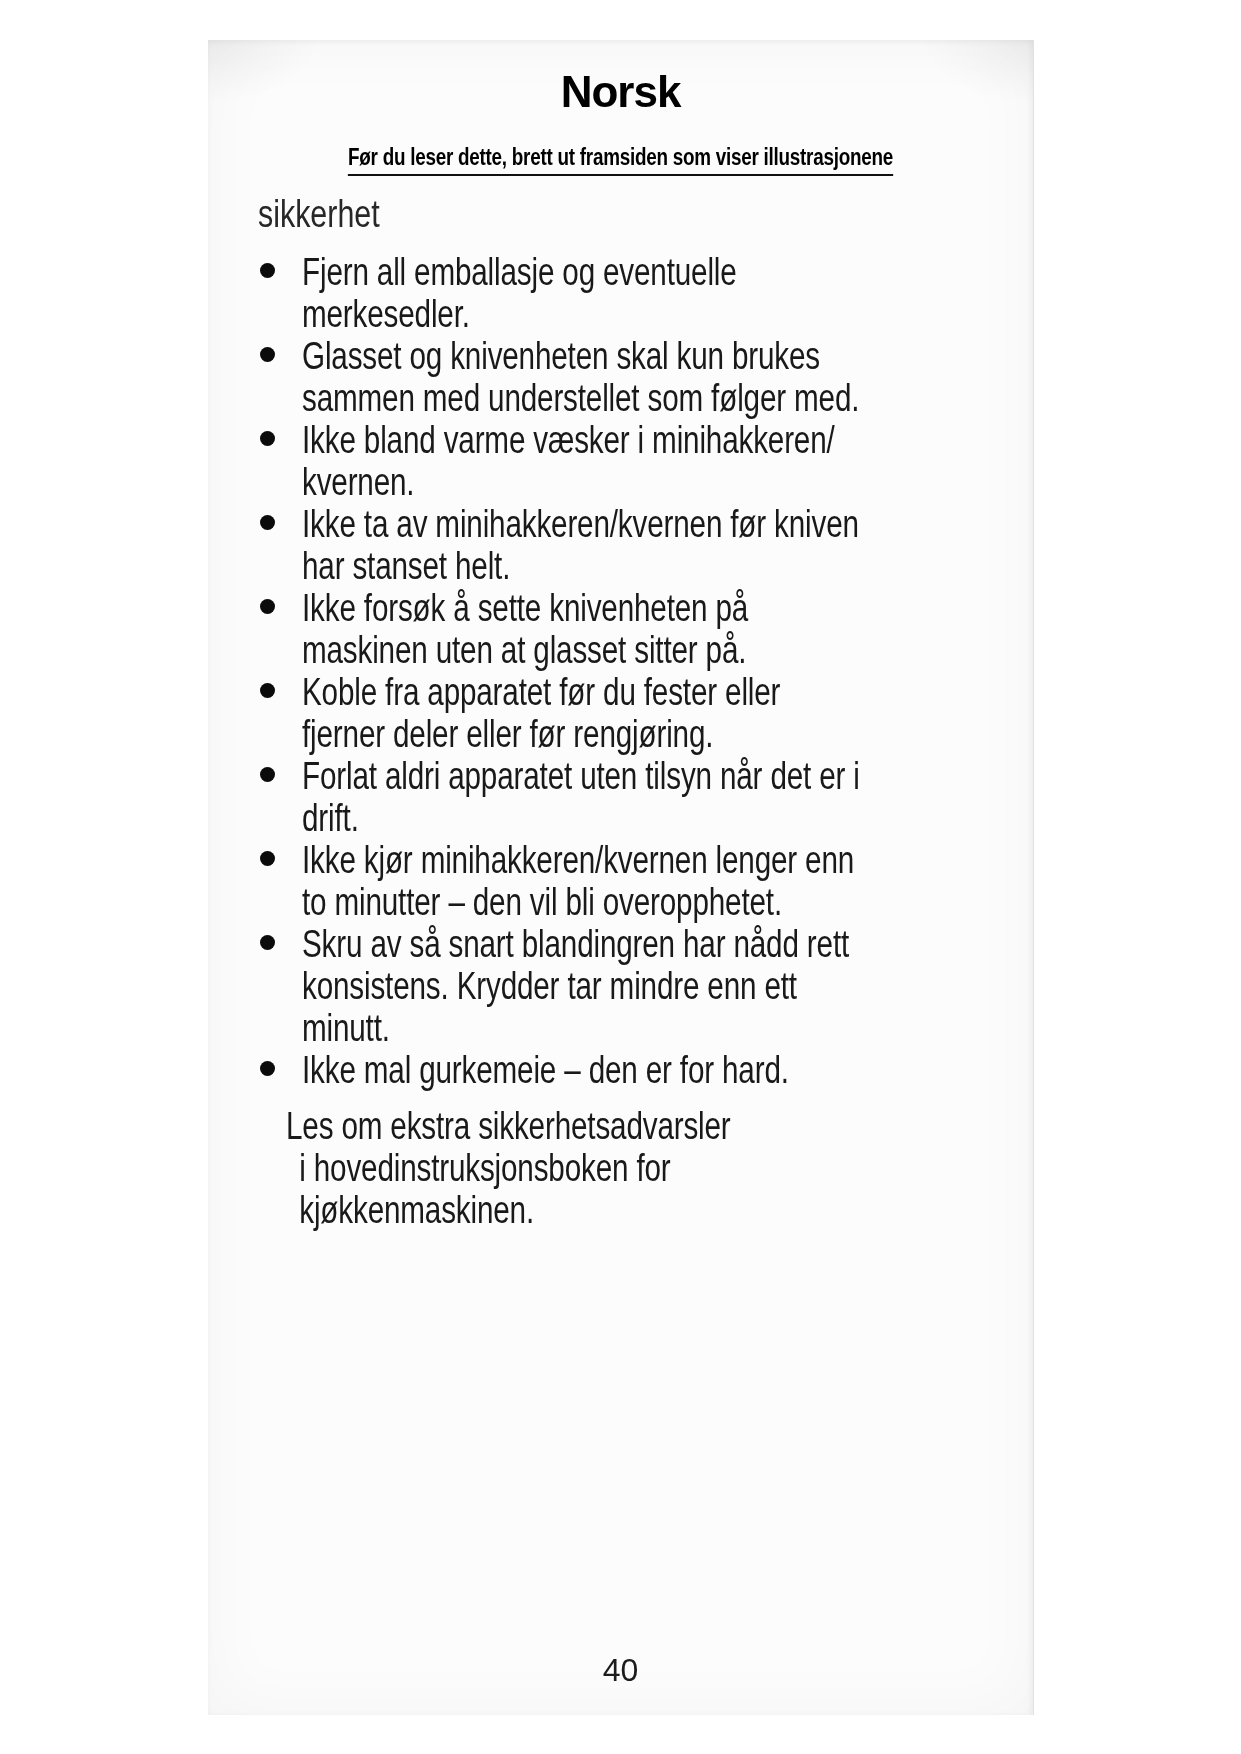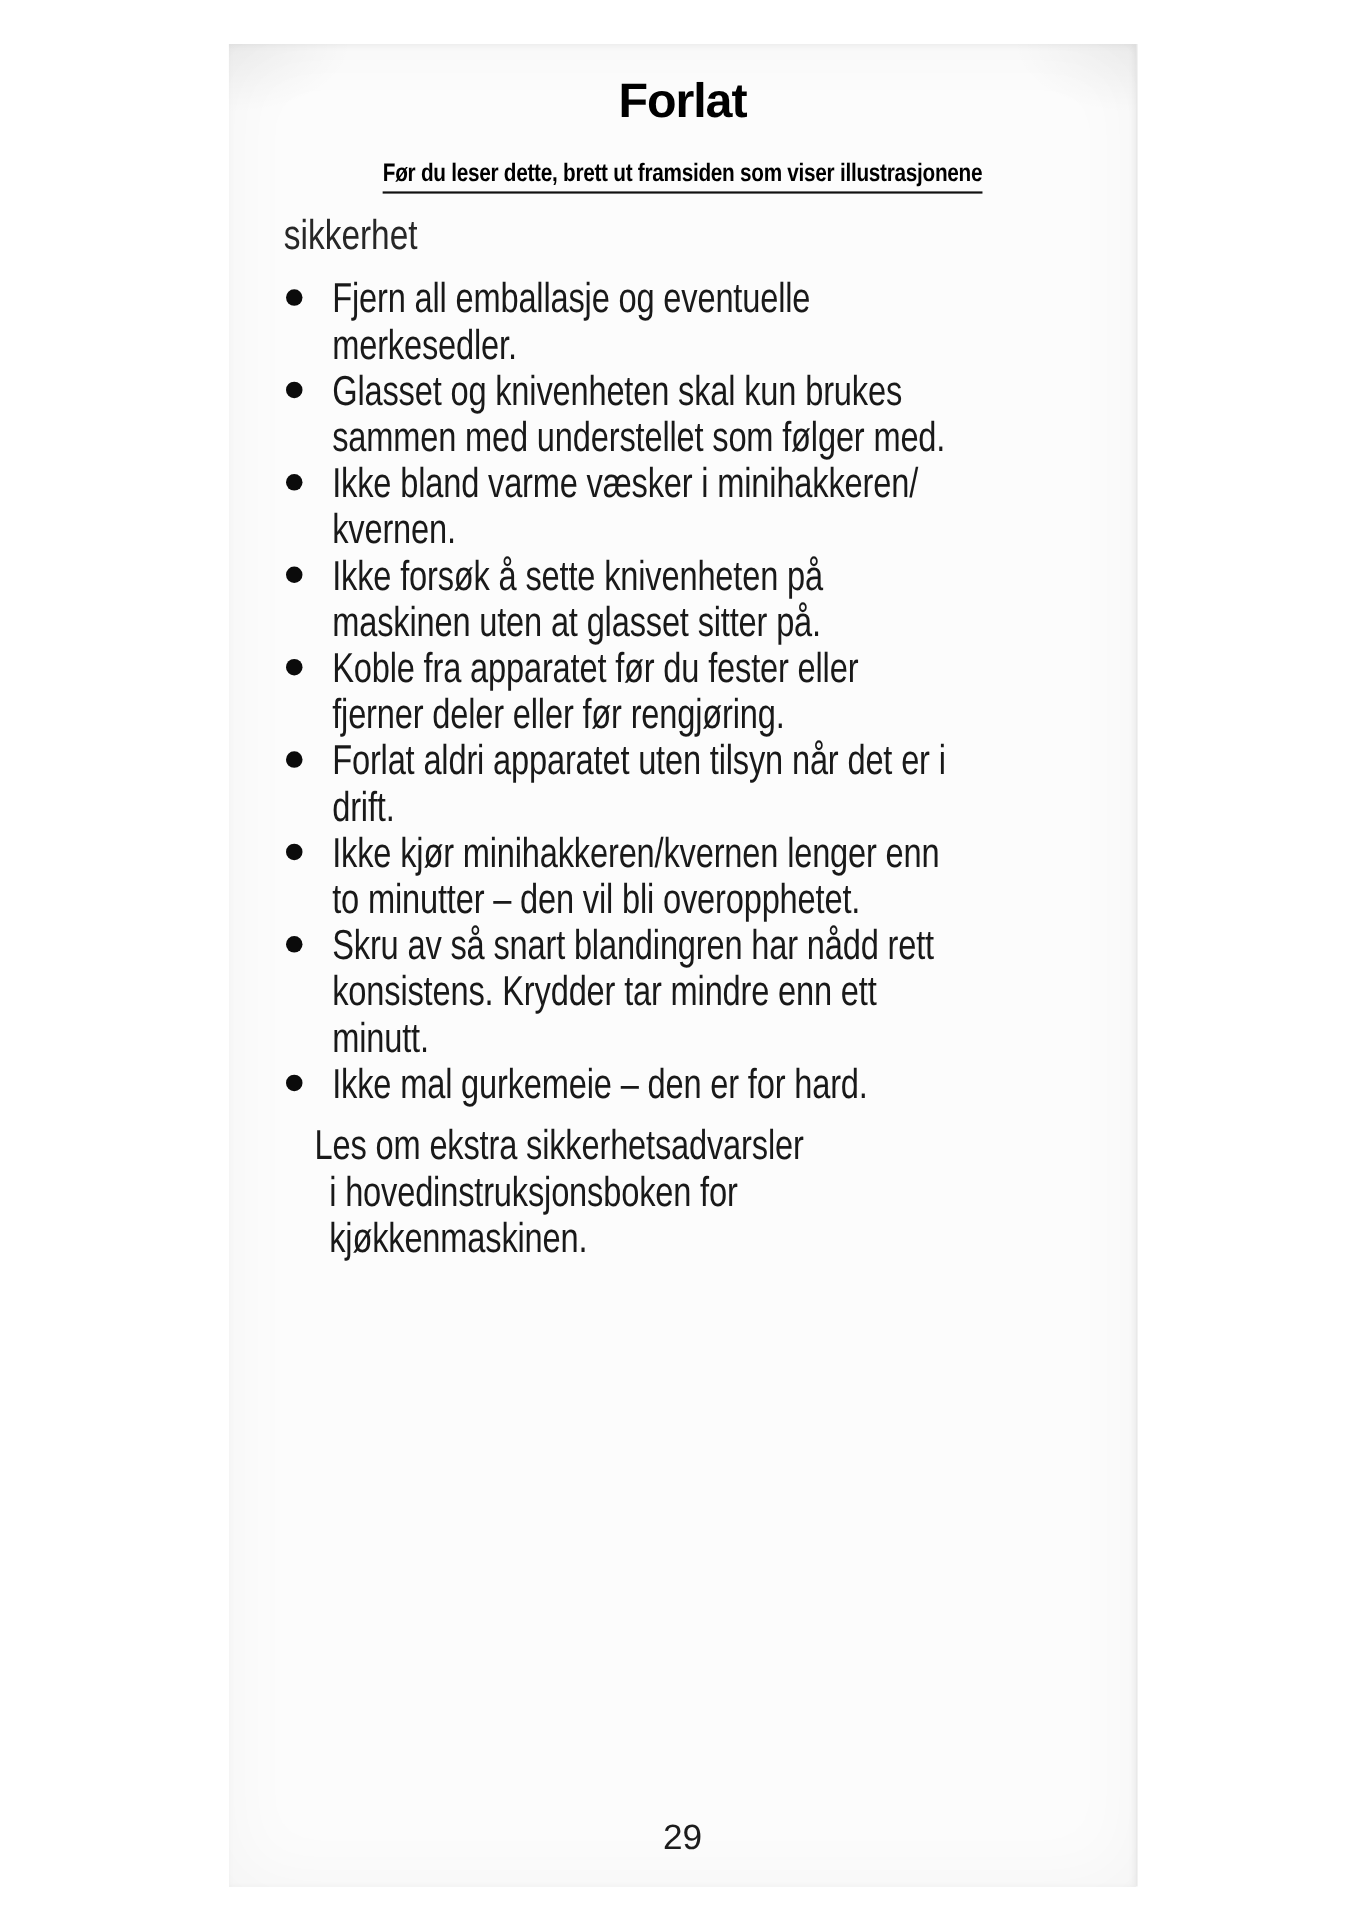--- a/index.html
+++ b/index.html
@@ -140,21 +140,21 @@
     line-height: 34px;
     color: #1c1c1c;
   }
 </style>
 </head>
 <body>
 
 <div class="canvas">
   <div class="sheet">
 
-    <div class="doc-title">Forlat</div>
+    <div class="doc-title">Norsk</div>
 
     <div class="doc-note">
       <span class="underlined">Før du leser dette, brett ut framsiden som viser illustrasjonene</span>
     </div>
 
     <div class="section-heading">sikkerhet</div>
 
     <div class="safety-list">
 
 
@@ -182,20 +182,29 @@
       <div class="bullet-item">
         <span class="bullet-marker">
             <span class="dot"></span>
           </span>
         <div class="bullet-lines">
           <div class="line">Ikke bland varme væsker i minihakkeren/</div>
           <div class="line">kvernen.</div>
         </div>
       </div>
 
+      <div class="bullet-item">
+        <span class="bullet-marker">
+            <span class="dot"></span>
+          </span>
+        <div class="bullet-lines">
+          <div class="line">Ikke ta av minihakkeren/kvernen før kniven</div>
+          <div class="line">har stanset helt.</div>
+        </div>
+      </div>
 
       <div class="bullet-item">
         <span class="bullet-marker">
             <span class="dot"></span>
           </span>
         <div class="bullet-lines">
           <div class="line">Ikke forsøk å sette knivenheten på</div>
           <div class="line">maskinen uten at glasset sitter på.</div>
         </div>
       </div>
@@ -253,16 +262,16 @@
 
 
       <div class="closing">
         <div class="line">Les om ekstra sikkerhetsadvarsler</div>
         <div class="line cont">i hovedinstruksjonsboken for</div>
         <div class="line cont">kjøkkenmaskinen.</div>
       </div>
 
     </div>
 
-    <div class="page-number">29</div>
+    <div class="page-number">40</div>
 
   </div>
 </div>
 
 </body></html>

